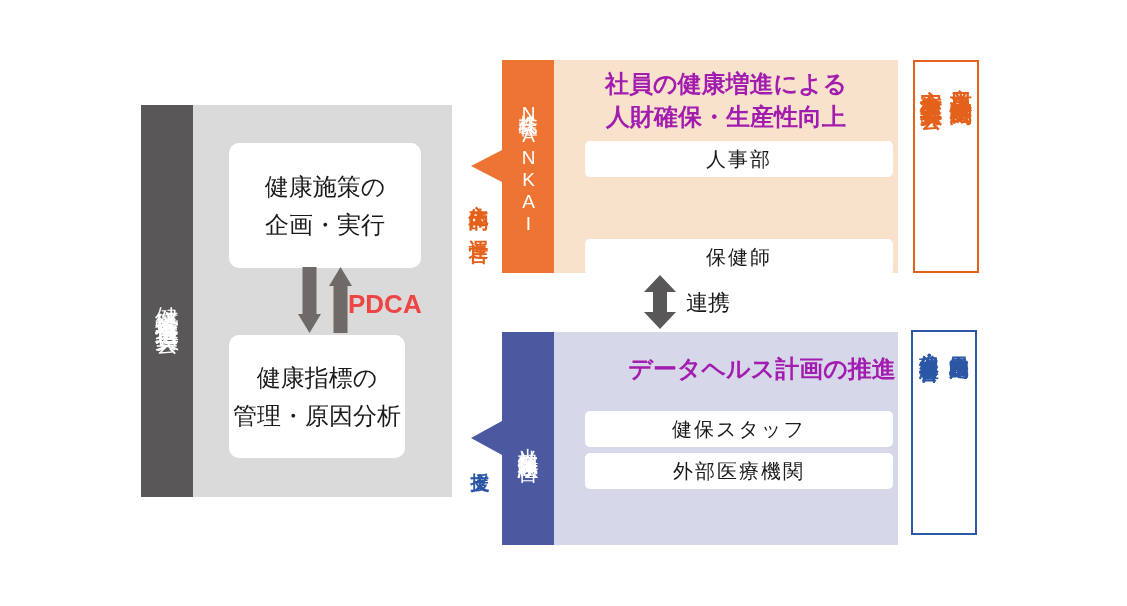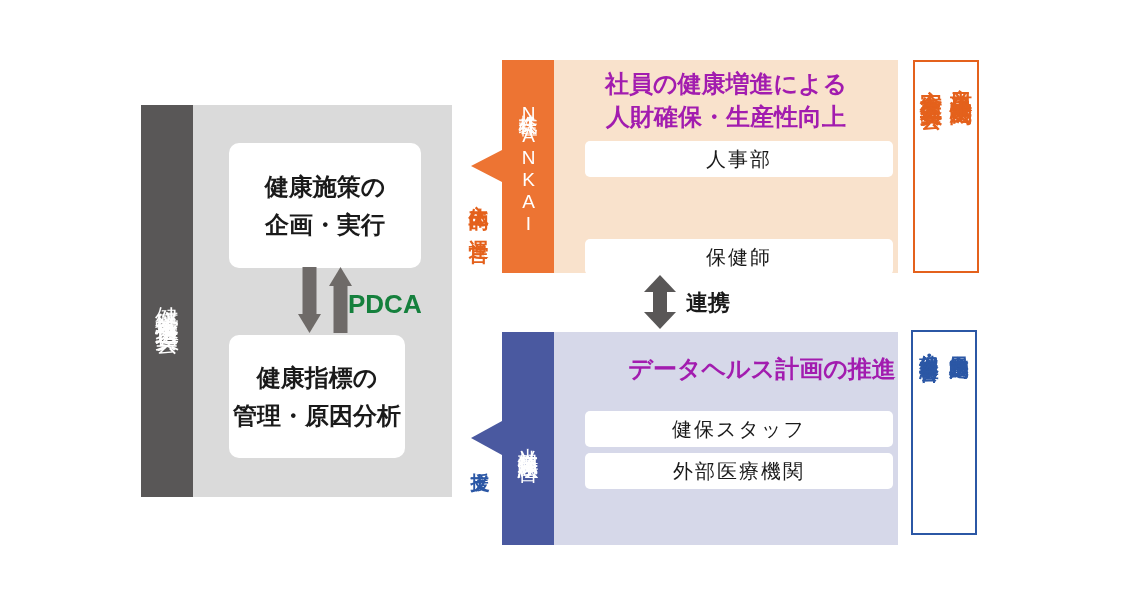--- a/index.html
+++ b/index.html
@@ -9,44 +9,44 @@
   }
   .abs{position:absolute;}
   .v{writing-mode:vertical-rl;text-orientation:upright;}
   .flexc{display:flex;align-items:center;justify-content:center;}
 
   
   .committee-bar{left:141px;top:105px;width:52px;height:392px;background:#595757;}
   .committee-bar .lbl{color:#ffffff;font-size:24px;letter-spacing:3px;font-weight:500;}
   .committee-panel{left:193px;top:105px;width:259px;height:392px;background:#dadada;}
   .white-card{background:#ffffff;border-radius:10px;text-align:center;
-    font-size:24px;font-weight:700;line-height:38px;white-space:pre-line;}
+    font-size:24px;font-weight:400;line-height:38px;white-space:pre-line;}
   .card-top{left:229px;top:143px;width:192px;height:125px;}
   .card-bottom{left:229px;top:335px;width:176px;height:123px;}
   .pdca-arrows{left:297px;top:267px;}
-  .pdca-label{left:348px;top:289px;font-size:26px;font-weight:600;color:#15803d;}
+  .pdca-label{left:348px;top:289px;font-size:26px;font-weight:600;color:#ef4444;}
 
   
   .company-bar{left:502px;top:60px;width:52px;height:213px;background:#ed7433;}
   .company-bar .lbl{color:#ffffff;font-size:19px;letter-spacing:1px;font-weight:500;}
   .company-panel{left:554px;top:60px;width:344px;height:213px;background:#f9e2cc;}
   .panel-title{text-align:center;font-size:24px;font-weight:700;line-height:33px;white-space:pre-line;color:#a21caf;}
   .company-title{left:554px;top:67px;width:344px;}
   .member-row{left:585px;width:308px;height:36px;background:#ffffff;border-radius:5px;
     font-size:20px;font-weight:500;letter-spacing:2px;}
   .company-tri{left:471px;top:150px;width:0;height:0;
     border-top:16px solid transparent;border-bottom:16px solid transparent;border-right:31px solid #ed7433;}
   .company-role{left:466px;top:189px;color:#e4611c;font-size:20px;letter-spacing:3px;font-weight:600;}
   .decision-box{background:#ffffff;box-sizing:border-box;white-space:pre-line;}
   .company-decision{left:913px;top:60px;width:66px;height:213px;border:2px solid #e4611c;
     color:#e4611c;font-size:22px;letter-spacing:3px;line-height:30px;font-weight:600;padding-top:10px;padding-right:1px;}
 
   
   .link-arrow{left:644px;top:275px;}
-  .link-label{left:686px;top:288px;font-size:22px;font-weight:700;color:#1a1a1a;}
+  .link-label{left:686px;top:288px;font-size:22px;font-weight:400;color:#1a1a1a;}
 
   
   .union-bar{left:502px;top:332px;width:52px;height:213px;background:#4a59a0;}
   .union-bar .lbl{color:#ffffff;font-size:21px;letter-spacing:2px;font-weight:500;}
   .union-panel{left:554px;top:332px;width:344px;height:213px;background:#d6d8e9;}
   .union-title{left:554px;top:352px;width:416px;}
   .union-tri{left:471px;top:421px;width:0;height:0;
     border-top:17px solid transparent;border-bottom:17px solid transparent;border-right:31px solid #4a59a0;}
   .union-role{left:467px;top:457px;color:#2b57a5;font-size:19px;letter-spacing:1px;font-weight:600;}
   .union-decision{left:911px;top:330px;width:66px;height:205px;border:2px solid #2b57a5;

